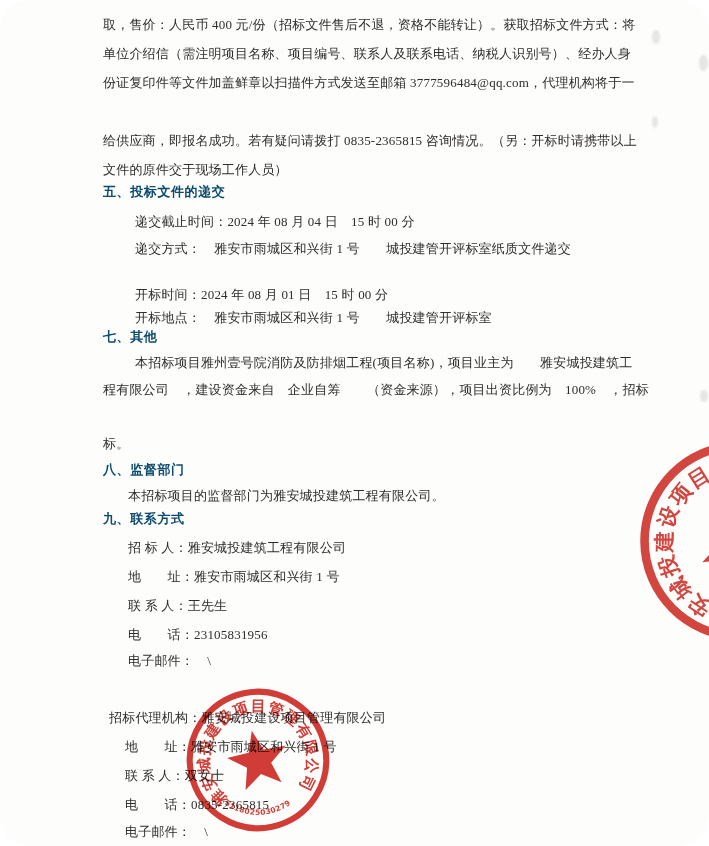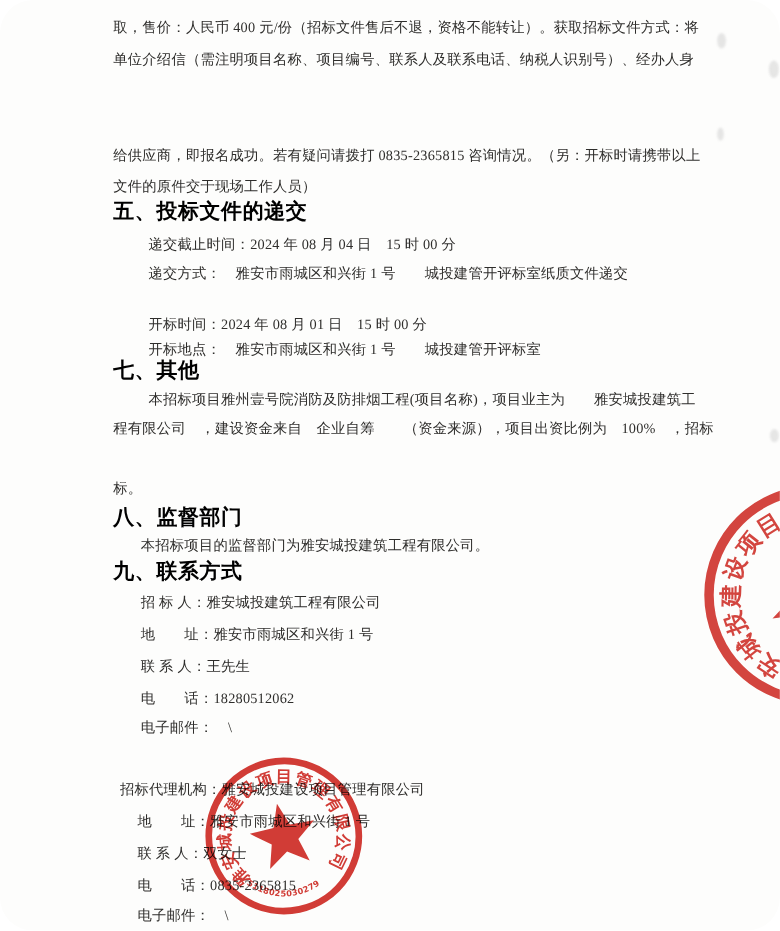--- a/index.html
+++ b/index.html
@@ -9,34 +9,35 @@
     font-family:"Liberation Serif","DejaVu Serif",serif;
     color:#2e2d2b;
     border-radius:30px;
   }
   .ln{
     position:absolute;height:28px;line-height:28px;font-size:13px;
     white-space:nowrap;letter-spacing:0.2px;
   }
   .hd{
     position:absolute;height:28px;line-height:28px;font-weight:bold;
-    font-size:19px;letter-spacing:0.6px;color:#000000;white-space:nowrap;font-family:Liberation Mono, monospace;
+    font-size:13px;letter-spacing:0.6px;color:#0c4a6e;white-space:nowrap;font-family:Liberation Mono, monospace;
   }
   .stamp{position:absolute;mix-blend-mode:multiply;}
   .stamp-bottom{left:183px;top:685px;width:150px;height:150px;transform:rotate(-12deg);opacity:.92;}
   .stamp-right{left:635px;top:436px;width:210px;height:210px;transform:rotate(-45deg);opacity:.88;}
   .speck{position:absolute;background:#c9c9c9;opacity:.45;border-radius:50%;filter:blur(1px);}
 </style>
 </head>
 <body>
 
 <div class="page">
 
   <div class="ln" style="left:103px;top:11px">取，售价：人民币 400 元/份（招标文件售后不退，资格不能转让）。获取招标文件方式：将</div>
   <div class="ln" style="left:103px;top:40px">单位介绍信（需注明项目名称、项目编号、联系人及联系电话、纳税人识别号）、经办人身</div>
+  <div class="ln" style="left:103px;top:69px">份证复印件等文件加盖鲜章以扫描件方式发送至邮箱 3777596484@qq.com，代理机构将于一</div>
   <div class="ln" style="left:103px;top:127px">给供应商，即报名成功。若有疑问请拨打 0835-2365815 咨询情况。（另：开标时请携带以上</div>
   <div class="ln" style="left:103px;top:156px">文件的原件交于现场工作人员）</div>
 
   <div class="hd" style="left:103px;top:179px">五、投标文件的递交</div>
   <div class="ln" style="left:135px;top:208px">递交截止时间：2024 年 08 月 04 日　15 时 00 分</div>
   <div class="ln" style="left:135px;top:235px">递交方式：　雅安市雨城区和兴街 1 号　　城投建管开评标室纸质文件递交</div>
 
   <div class="ln" style="left:135px;top:281px">开标时间：2024 年 08 月 01 日　15 时 00 分</div>
   <div class="ln" style="left:135px;top:304px">开标地点：　雅安市雨城区和兴街 1 号　　城投建管开评标室</div>
 
@@ -45,21 +46,21 @@
   <div class="ln" style="left:103px;top:376px">程有限公司　，建设资金来自　企业自筹　　（资金来源），项目出资比例为　100%　，招标</div>
   <div class="ln" style="left:103px;top:430px">标。</div>
 
   <div class="hd" style="left:103px;top:457px">八、监督部门</div>
   <div class="ln" style="left:128px;top:482px">本招标项目的监督部门为雅安城投建筑工程有限公司。</div>
 
   <div class="hd" style="left:103px;top:506px">九、联系方式</div>
   <div class="ln" style="left:128px;top:534px">招 标 人：雅安城投建筑工程有限公司</div>
   <div class="ln" style="left:128px;top:563px">地　　址：雅安市雨城区和兴街 1 号</div>
   <div class="ln" style="left:128px;top:592px">联 系 人：王先生</div>
-  <div class="ln" style="left:128px;top:621px">电　　话：18280512062</div>
+  <div class="ln" style="left:128px;top:621px">电　　话：23105831956</div>
   <div class="ln" style="left:128px;top:647px">电子邮件：　\</div>
 
   <div class="ln" style="left:109px;top:704px">招标代理机构：雅安城投建设项目管理有限公司</div>
   <div class="ln" style="left:125px;top:733px">地　　址：雅安市雨城区和兴街 1 号</div>
   <div class="ln" style="left:125px;top:762px">联 系 人：双女士</div>
   <div class="ln" style="left:125px;top:791px">电　　话：0835-2365815</div>
   <div class="ln" style="left:125px;top:818px">电子邮件：　\</div>
 
   <div class="speck" style="left:652px;top:30px;width:8px;height:14px"></div>
   <div class="speck" style="left:699px;top:55px;width:9px;height:16px"></div>

